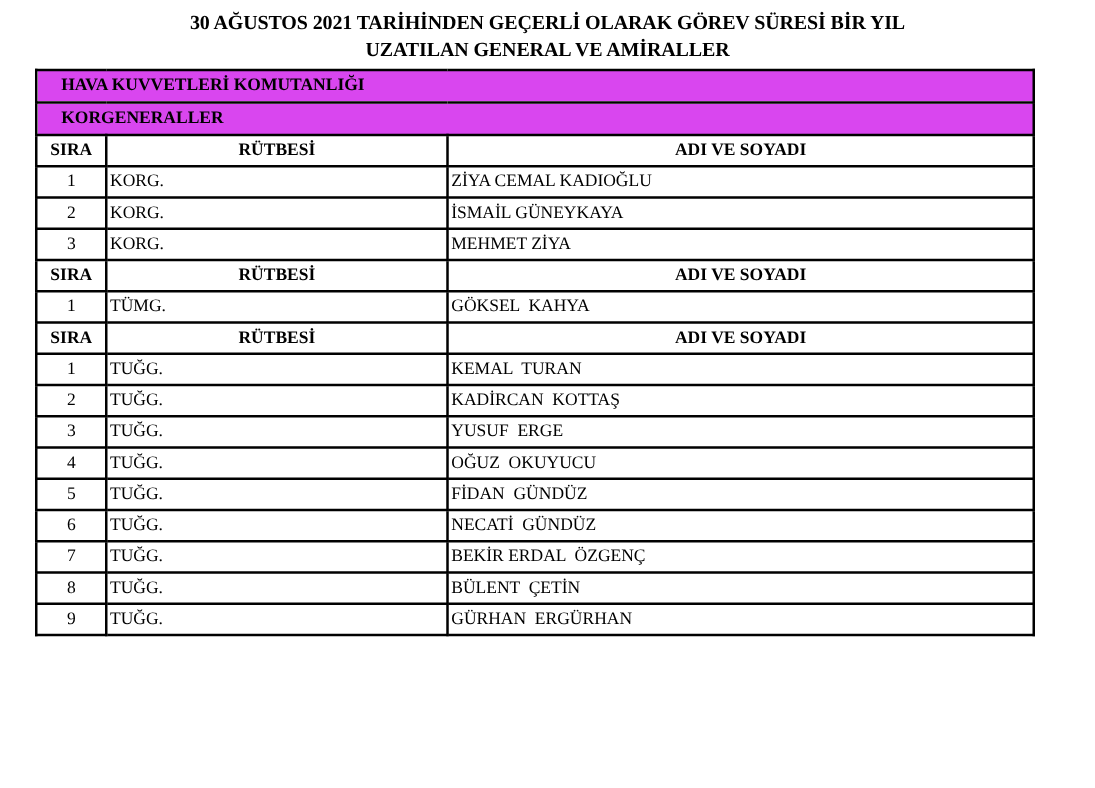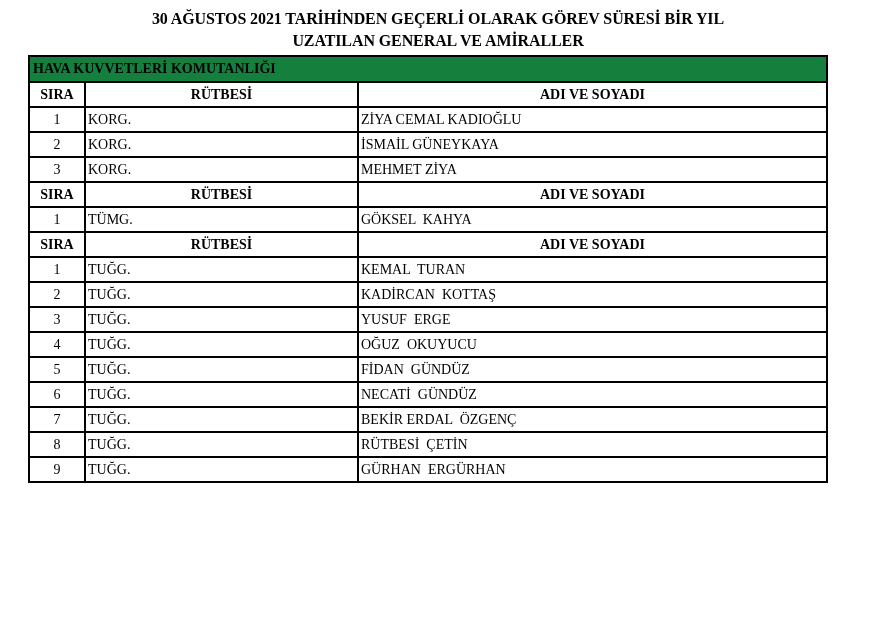--- a/index.html
+++ b/index.html
@@ -6,21 +6,21 @@
   body { width:876px; height:630px; position:relative; overflow:hidden;
          font-family:"Liberation Serif", "DejaVu Serif", serif; color:#000; }
   .title { position:absolute; left:0; width:876px; text-align:center;
            font-weight:bold; font-size:16px; line-height:20px; letter-spacing:-0.1px; }
   .title.l1 { top:9px; }
   .title.l2 { top:31px; }
   table { position:absolute; left:28px; top:55px; width:798px;
           border-collapse:collapse; table-layout:fixed; }
   td { border:2px solid #000; padding:0 2px; font-size:14px; height:23px;
        overflow:hidden; white-space:pre; vertical-align:middle; }
-  tr.section td { background:#15803d; font-weight:bold; font-size:14px; height:24px; padding-left:3px; }
+  tr.section td { background:#d946ef; font-weight:bold; font-size:14px; height:24px; padding-left:19px; }
   tr.colhead td { font-weight:bold; text-align:center; height:23px;border-radius:10px; }
   tr.row td { height:23px; }
   td.num { text-align:center; }
   col.c1 { width:56px; }
   col.c2 { width:273px; }
   col.c3 { width:469px; }
 </style>
 </head>
 <body>
 
@@ -30,20 +30,23 @@
 <table>
   <colgroup>
       <col class="c1">
       <col class="c2">
       <col class="c3">
     </colgroup>
   <tbody id="tbody">
     <tr class="section">
       <td colspan="3">HAVA KUVVETLERİ KOMUTANLIĞI</td>
     </tr>
+  <tr class="section">
+        <td colspan="3">KORGENERALLER</td>
+      </tr>
       <tr class="colhead">
         <td>SIRA</td>
         <td>RÜTBESİ</td>
         <td>ADI VE SOYADI</td>
       </tr>
       <tr class="row">
         <td class="num">1</td>
         <td>KORG.</td>
         <td>ZİYA CEMAL KADIOĞLU</td>
       </tr>
@@ -103,21 +106,21 @@
         <td>NECATİ  GÜNDÜZ</td>
       </tr>
       <tr class="row">
         <td class="num">7</td>
         <td>TUĞG.</td>
         <td>BEKİR ERDAL  ÖZGENÇ</td>
       </tr>
       <tr class="row">
         <td class="num">8</td>
         <td>TUĞG.</td>
-        <td>RÜTBESİ  ÇETİN</td>
+        <td>BÜLENT  ÇETİN</td>
       </tr>
       <tr class="row">
         <td class="num">9</td>
         <td>TUĞG.</td>
         <td>GÜRHAN  ERGÜRHAN</td>
       </tr>
     </tbody>
 </table>
 
 </body></html>

